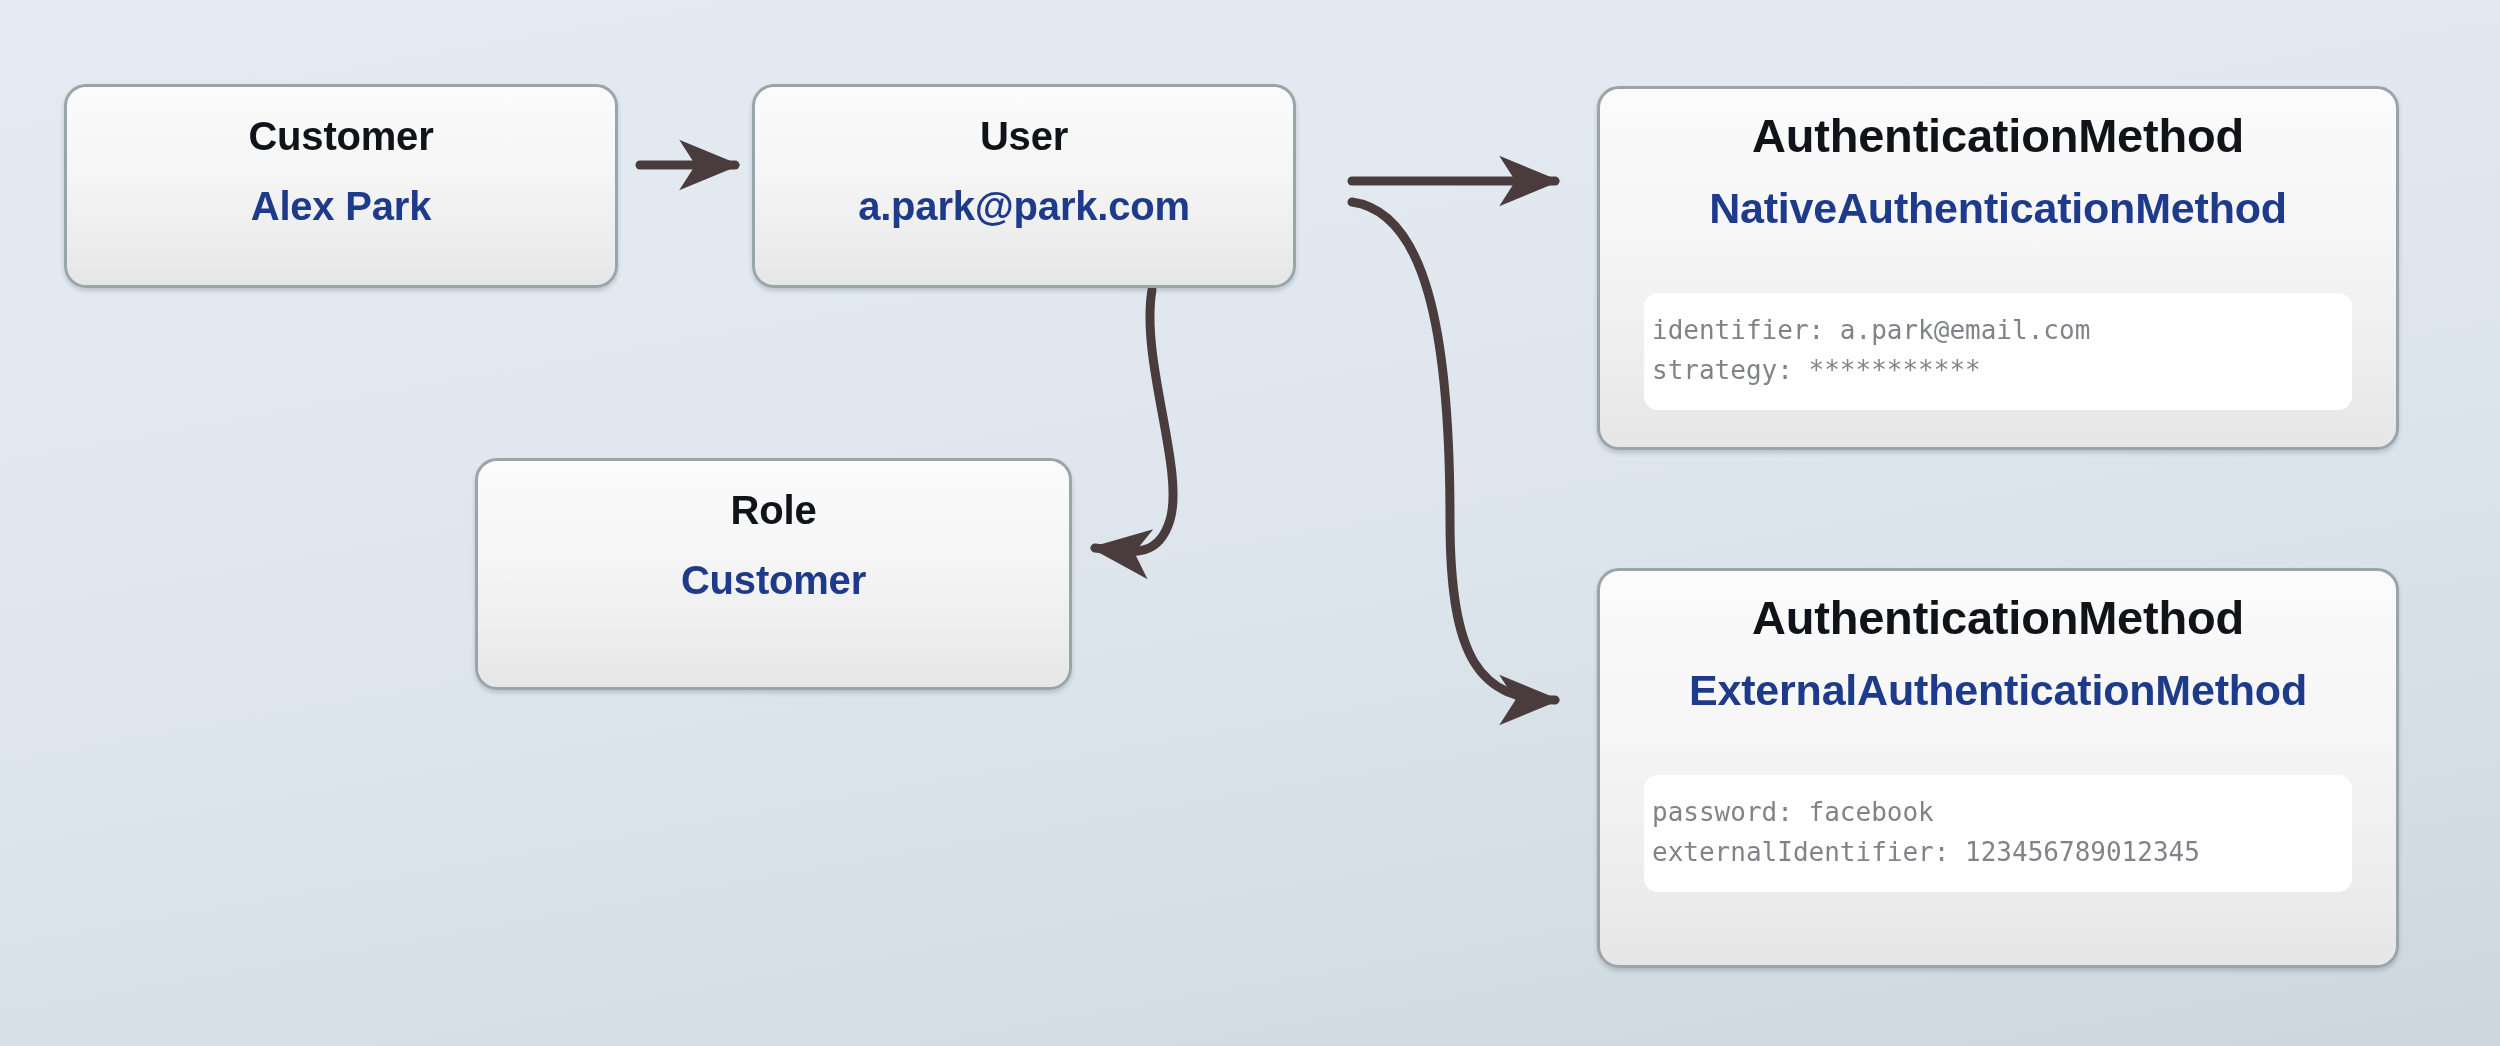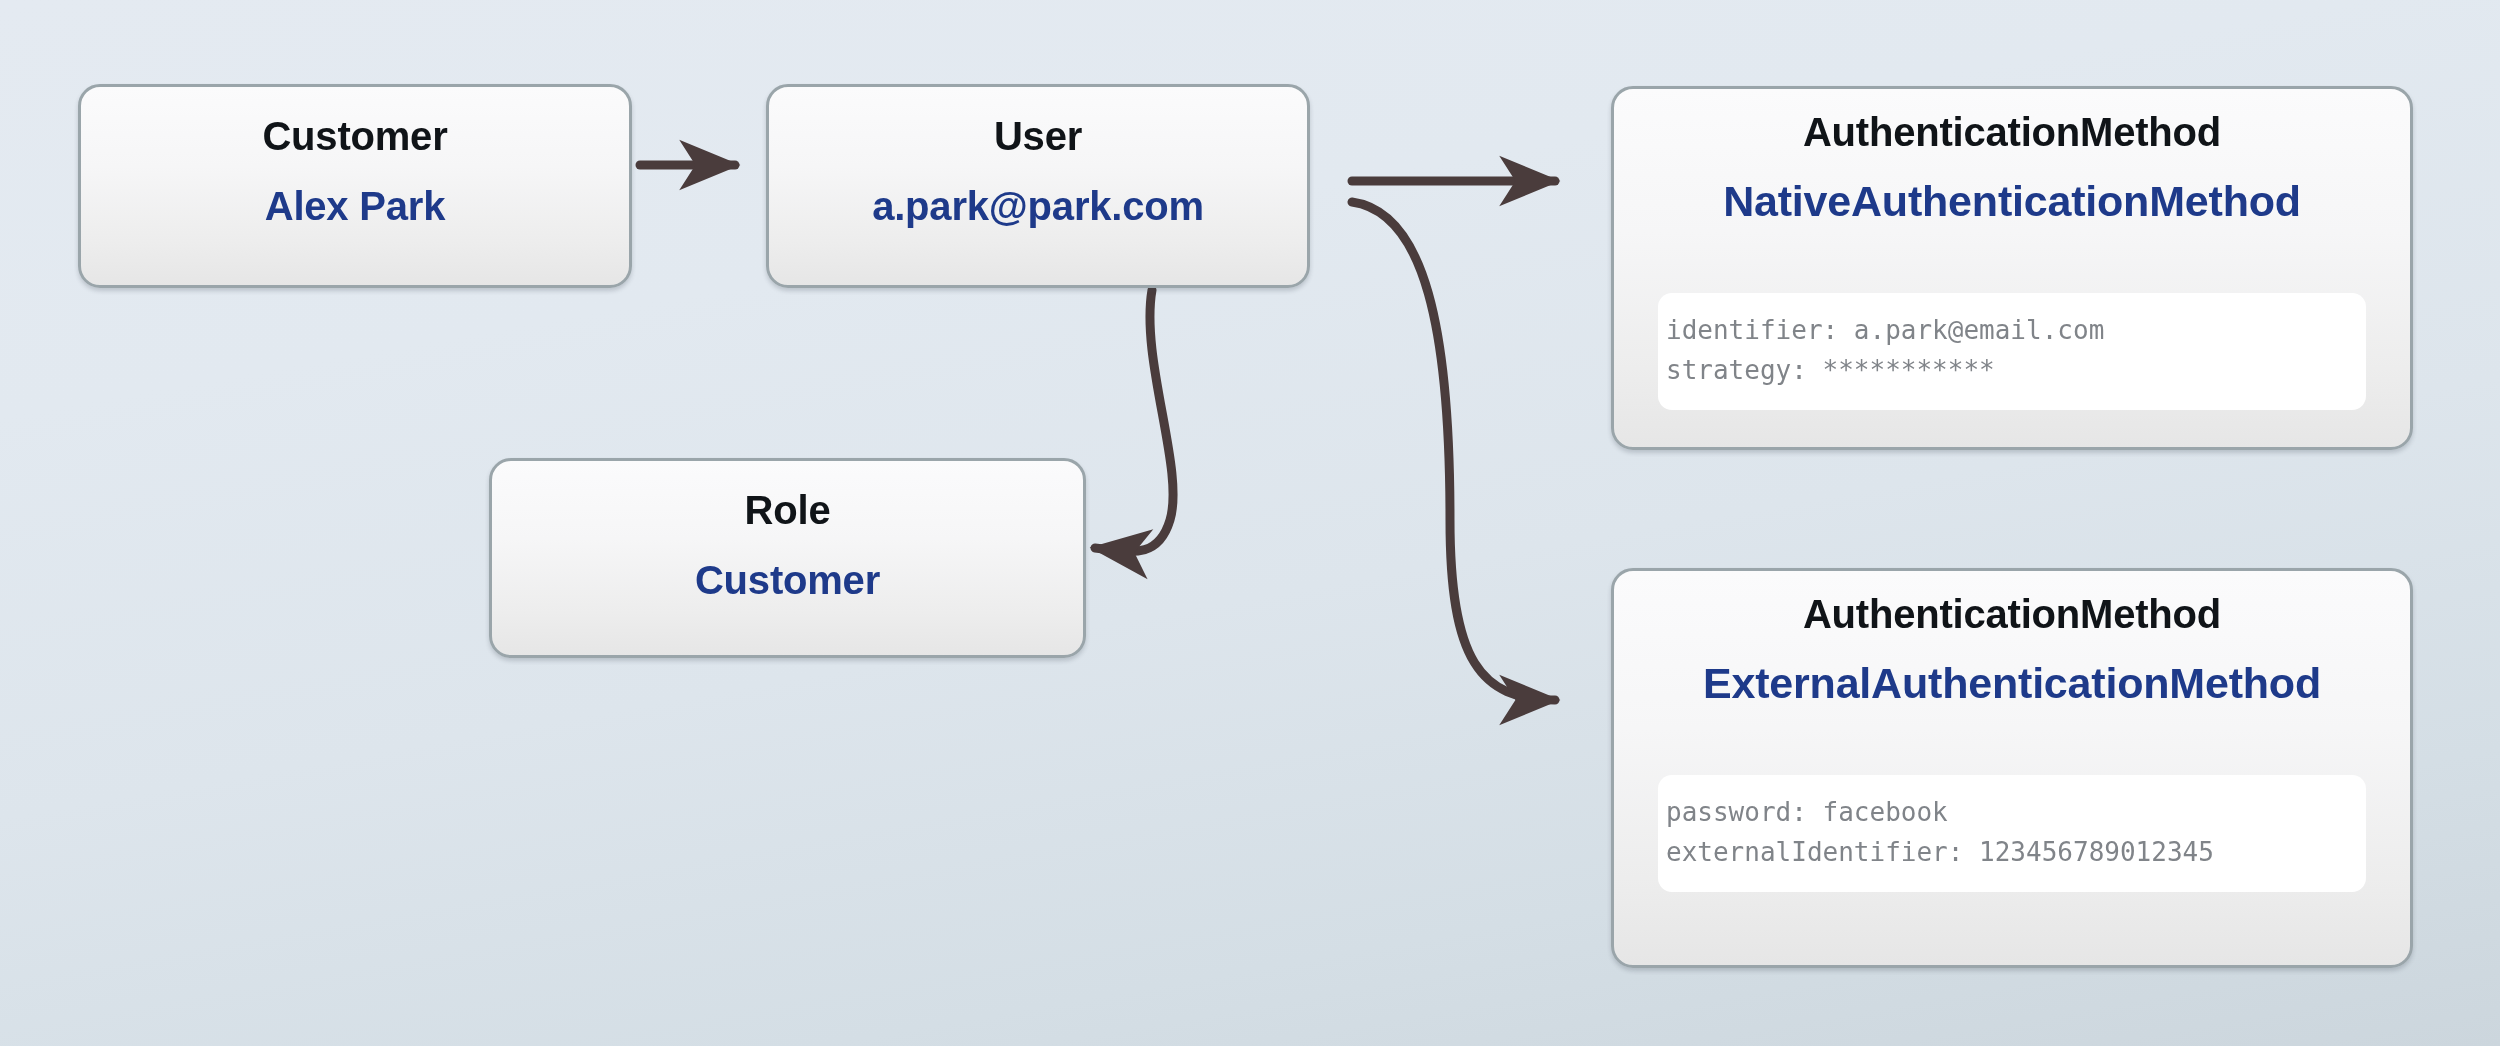--- a/index.html
+++ b/index.html
@@ -20,21 +20,20 @@
   .node {
     position: absolute;
     box-sizing: border-box;
     border: 3px solid #9aa5aa;
     border-radius: 22px;
     background: linear-gradient(180deg, #fbfbfc 0%, #f6f6f7 40%, #ededed 78%, #e6e6e6 100%);
     box-shadow: 0 3px 4px rgba(60,70,80,0.22);
     display: flex;
     flex-direction: column;
     align-items: center;
-    margin-left: 14px;
   }
 
   .node-type {
     font-weight: bold;
     color: #101418;
     text-align: center;
     line-height: 1.05;
     letter-spacing: -0.2px;
     white-space: nowrap;
   }
@@ -46,21 +45,21 @@
     line-height: 1.05;
     letter-spacing: -0.2px;
     white-space: nowrap;
   }
 
   
   .node.small .node-type  { font-size: 40px; margin-top: 28px; }
   .node.small .node-value { font-size: 40px; margin-top: 28px; }
 
   
-  .node.big .node-type  { font-size: 40px; margin-top: 22px; }
+  .node.big .node-type  { font-size: 47px; margin-top: 22px; }
   .node.big .node-value { font-size: 43px; margin-top: 26px; }
 
   .code-block {
     position: absolute;
     left: 44px;
     right: 44px;
     background: #ffffff;
     border-radius: 14px;
     padding: 18px 22px 20px 8px;
     box-sizing: border-box;
@@ -107,21 +106,21 @@
   <div class="node small" style="left:64px; top:84px; width:554px; height:204px;">
     <div class="node-type">Customer</div>
     <div class="node-value">Alex Park</div>
   </div>
 
   <div class="node small" style="left:752px; top:84px; width:544px; height:204px;">
     <div class="node-type">User</div>
     <div class="node-value">a.park@park.com</div>
   </div>
 
-  <div class="node small" style="left:475px; top:458px; width:597px; height:200px;">
+  <div class="node small" style="left:475px; top:458px; width:597px; height:232px;">
     <div class="node-type">Role</div>
     <div class="node-value">Customer</div>
   </div>
 
   <div class="node big" style="left:1597px; top:86px; width:802px; height:364px;">
     <div class="node-type">AuthenticationMethod</div>
     <div class="node-value">NativeAuthenticationMethod</div>
     <div class="code-block" style="top:204px;">
       <div class="code-line">identifier: a.park@email.com</div>
       <div class="code-line">strategy: ***********</div>

